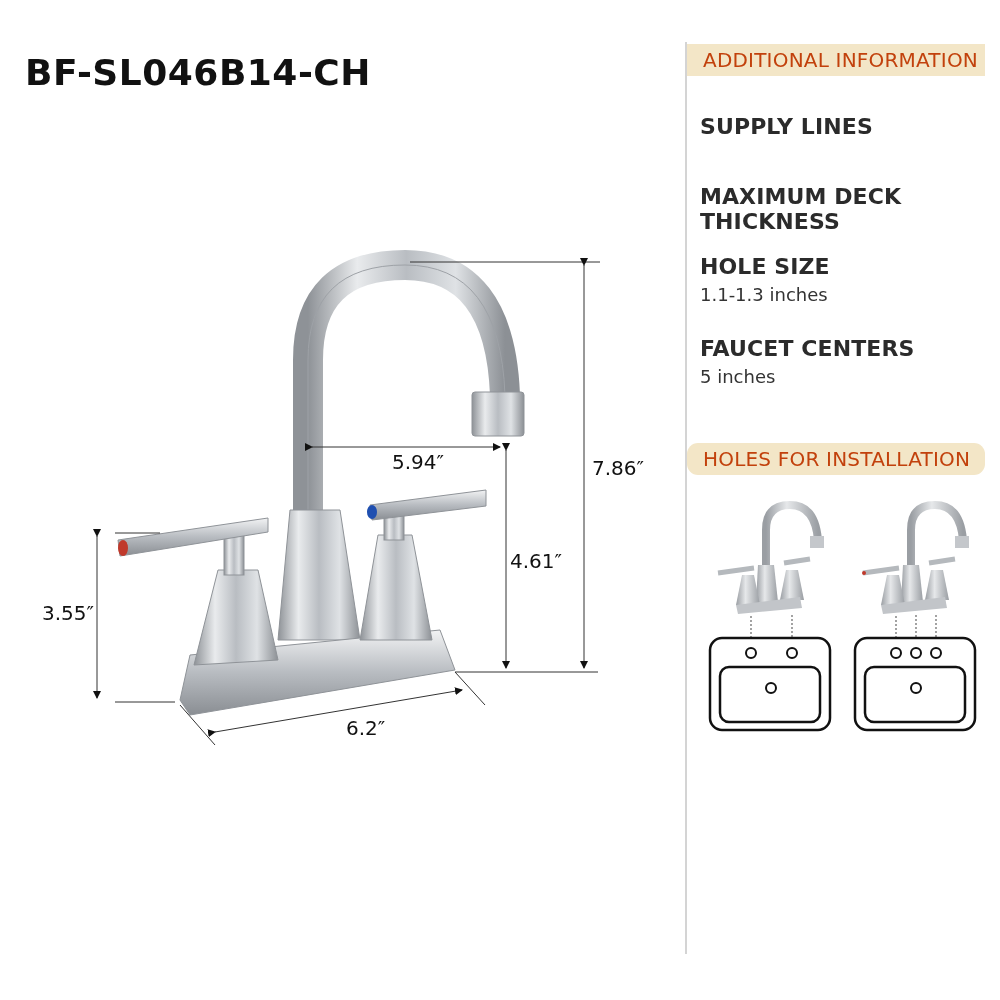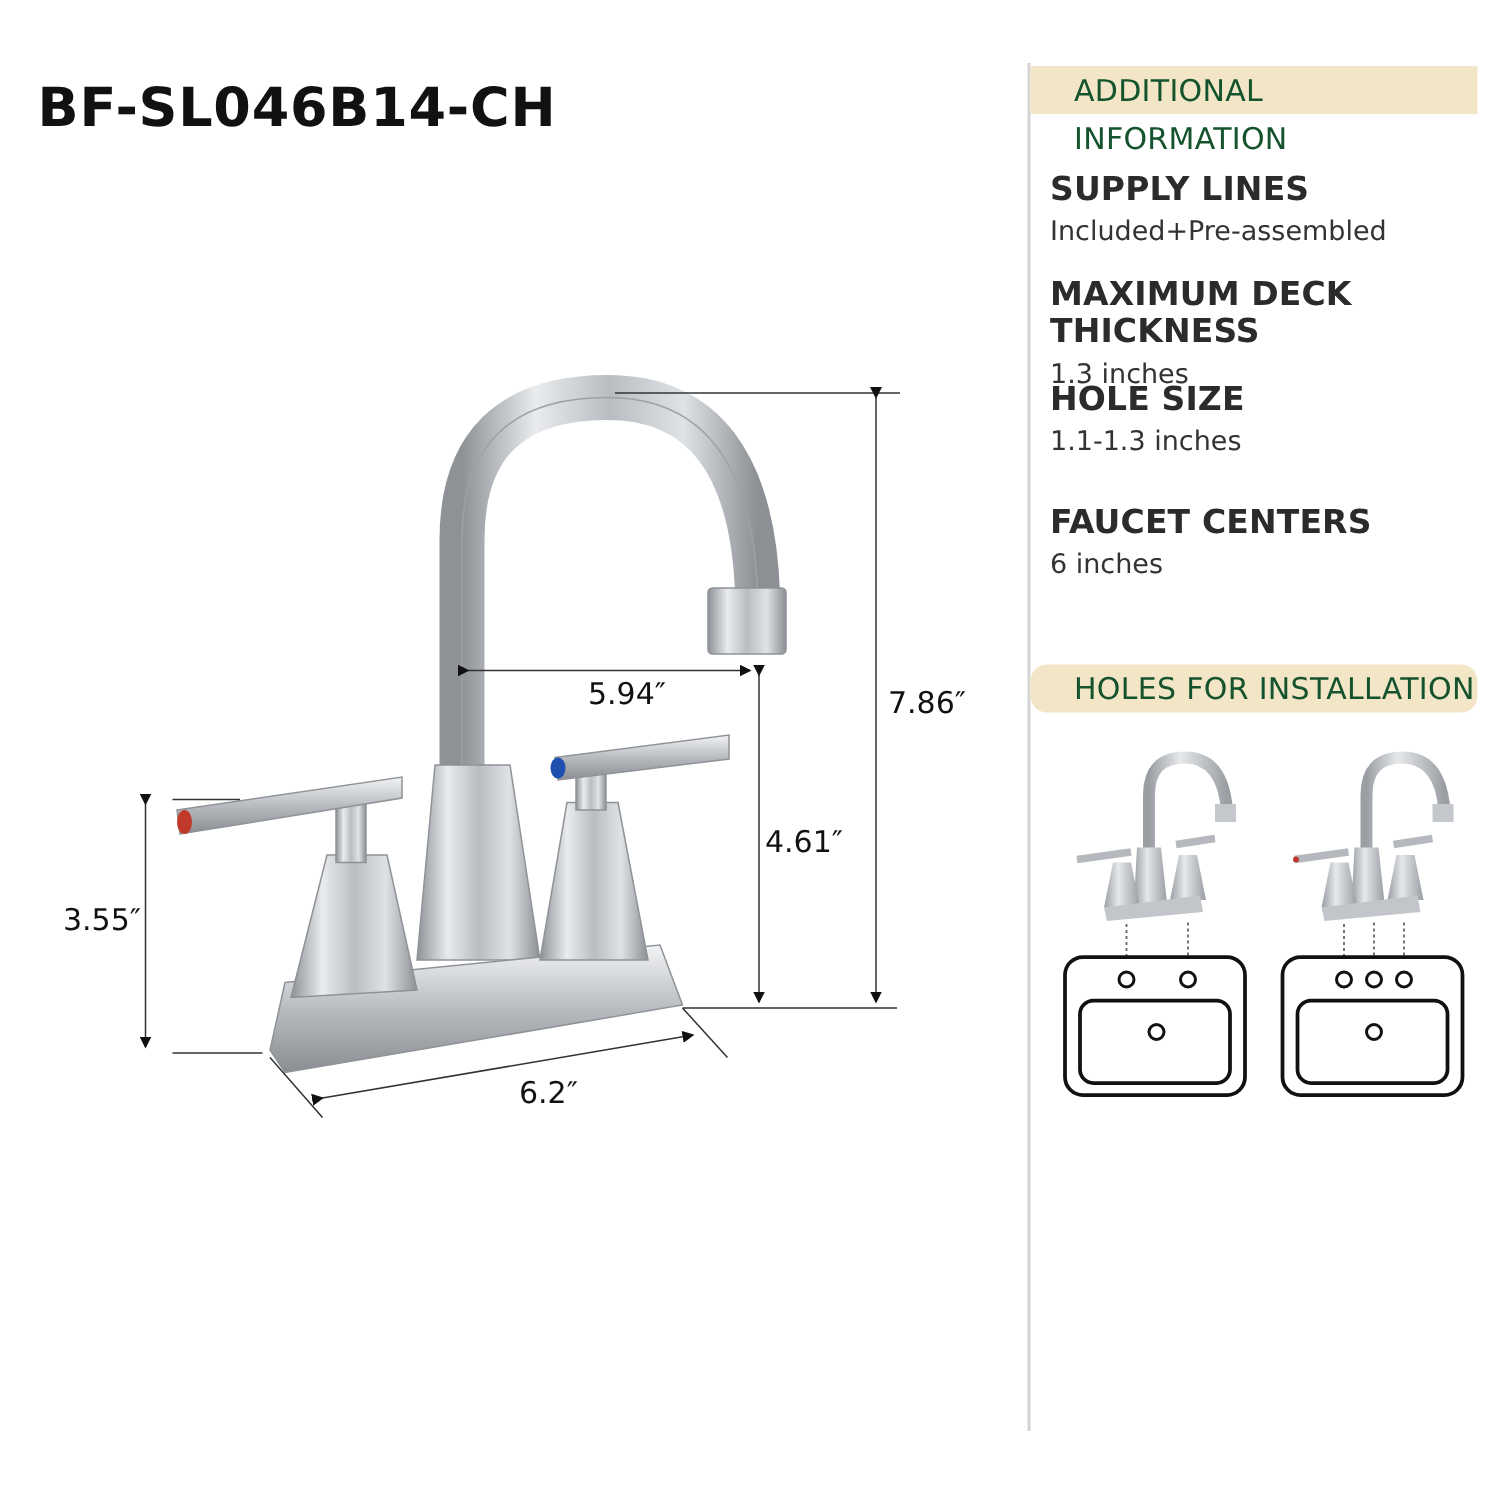--- a/index.html
+++ b/index.html
@@ -2,21 +2,21 @@
 <html><head>
 <meta charset="utf-8">
 <style>
   html, body { margin:0; padding:0; background:#ffffff; }
   body { width:1000px; height:1000px; position:relative; overflow:hidden;
          font-family:"Liberation Sans", "DejaVu Sans", sans-serif; color:#1a1a1a; }
   .title { position:absolute; left:25px; top:52px; font-size:36px; font-weight:700;
            letter-spacing:0.5px; color:#111; font-family:"DejaVu Sans", sans-serif; }
   .divider { position:absolute; left:685px; top:42px; width:2px; height:912px; background:#d4d4d4; }
   .band { position:absolute; left:687px; width:298px; height:32px; background:#f3e6c7;
-          font-size:20px; color:#14532d; line-height:32px; padding-left:29px; box-sizing:border-box;
+          font-size:20px; color:#c2410c; line-height:32px; padding-left:16px; box-sizing:border-box;
           font-family:"DejaVu Sans", sans-serif; letter-spacing:0.2px; }
   .band.b1 { top:44px; }
   .band.b2 { top:443px;border-radius:11px; }
   .spec { position:absolute; left:700px; }
   .spec .lbl { font-size:22px; font-weight:700; color:#2b2b2b; font-family:"DejaVu Sans", sans-serif; letter-spacing:0.1px;}
   .spec .val { font-size:18px; color:#333; margin-top:5px; font-family:"DejaVu Sans", sans-serif; }
   .dim { position:absolute; font-size:20px; color:#111; font-family:"DejaVu Sans", sans-serif; }
   svg { position:absolute; left:0; top:0; }
 </style>
 </head>
@@ -92,33 +92,31 @@
 <div class="dim" style="left:510px;top:549px;">4.61″</div>
 <div class="dim" style="left:42px;top:601px;">3.55″</div>
 <div class="dim" style="left:346px;top:716px;">6.2″</div>
 
 <div class="divider"></div>
 
 <div class="band b1">ADDITIONAL INFORMATION</div>
 
 <div class="spec" style="top:114px;">
   <div class="lbl">SUPPLY LINES</div>
-  <div class="val">Included+Pre-assembled</div>
 </div>
 <div class="spec" style="top:184px;">
   <div class="lbl">MAXIMUM DECK THICKNESS</div>
-  <div class="val">1.3 inches</div>
 </div>
 <div class="spec" style="top:254px;">
   <div class="lbl">HOLE SIZE</div>
   <div class="val">1.1-1.3 inches</div>
 </div>
 <div class="spec" style="top:336px;">
   <div class="lbl">FAUCET CENTERS</div>
-  <div class="val">6 inches</div>
+  <div class="val">5 inches</div>
 </div>
 
 <div class="band b2">HOLES FOR INSTALLATION</div>
 
 <svg width="1000" height="1000" style="pointer-events:none">
   <defs>
     <linearGradient id="m2" x1="0" x2="1">
       <stop offset="0" stop-color="#9a9ea3"></stop>
       <stop offset="0.4" stop-color="#e6e8ea"></stop>
       <stop offset="1" stop-color="#9a9ea3"></stop>

